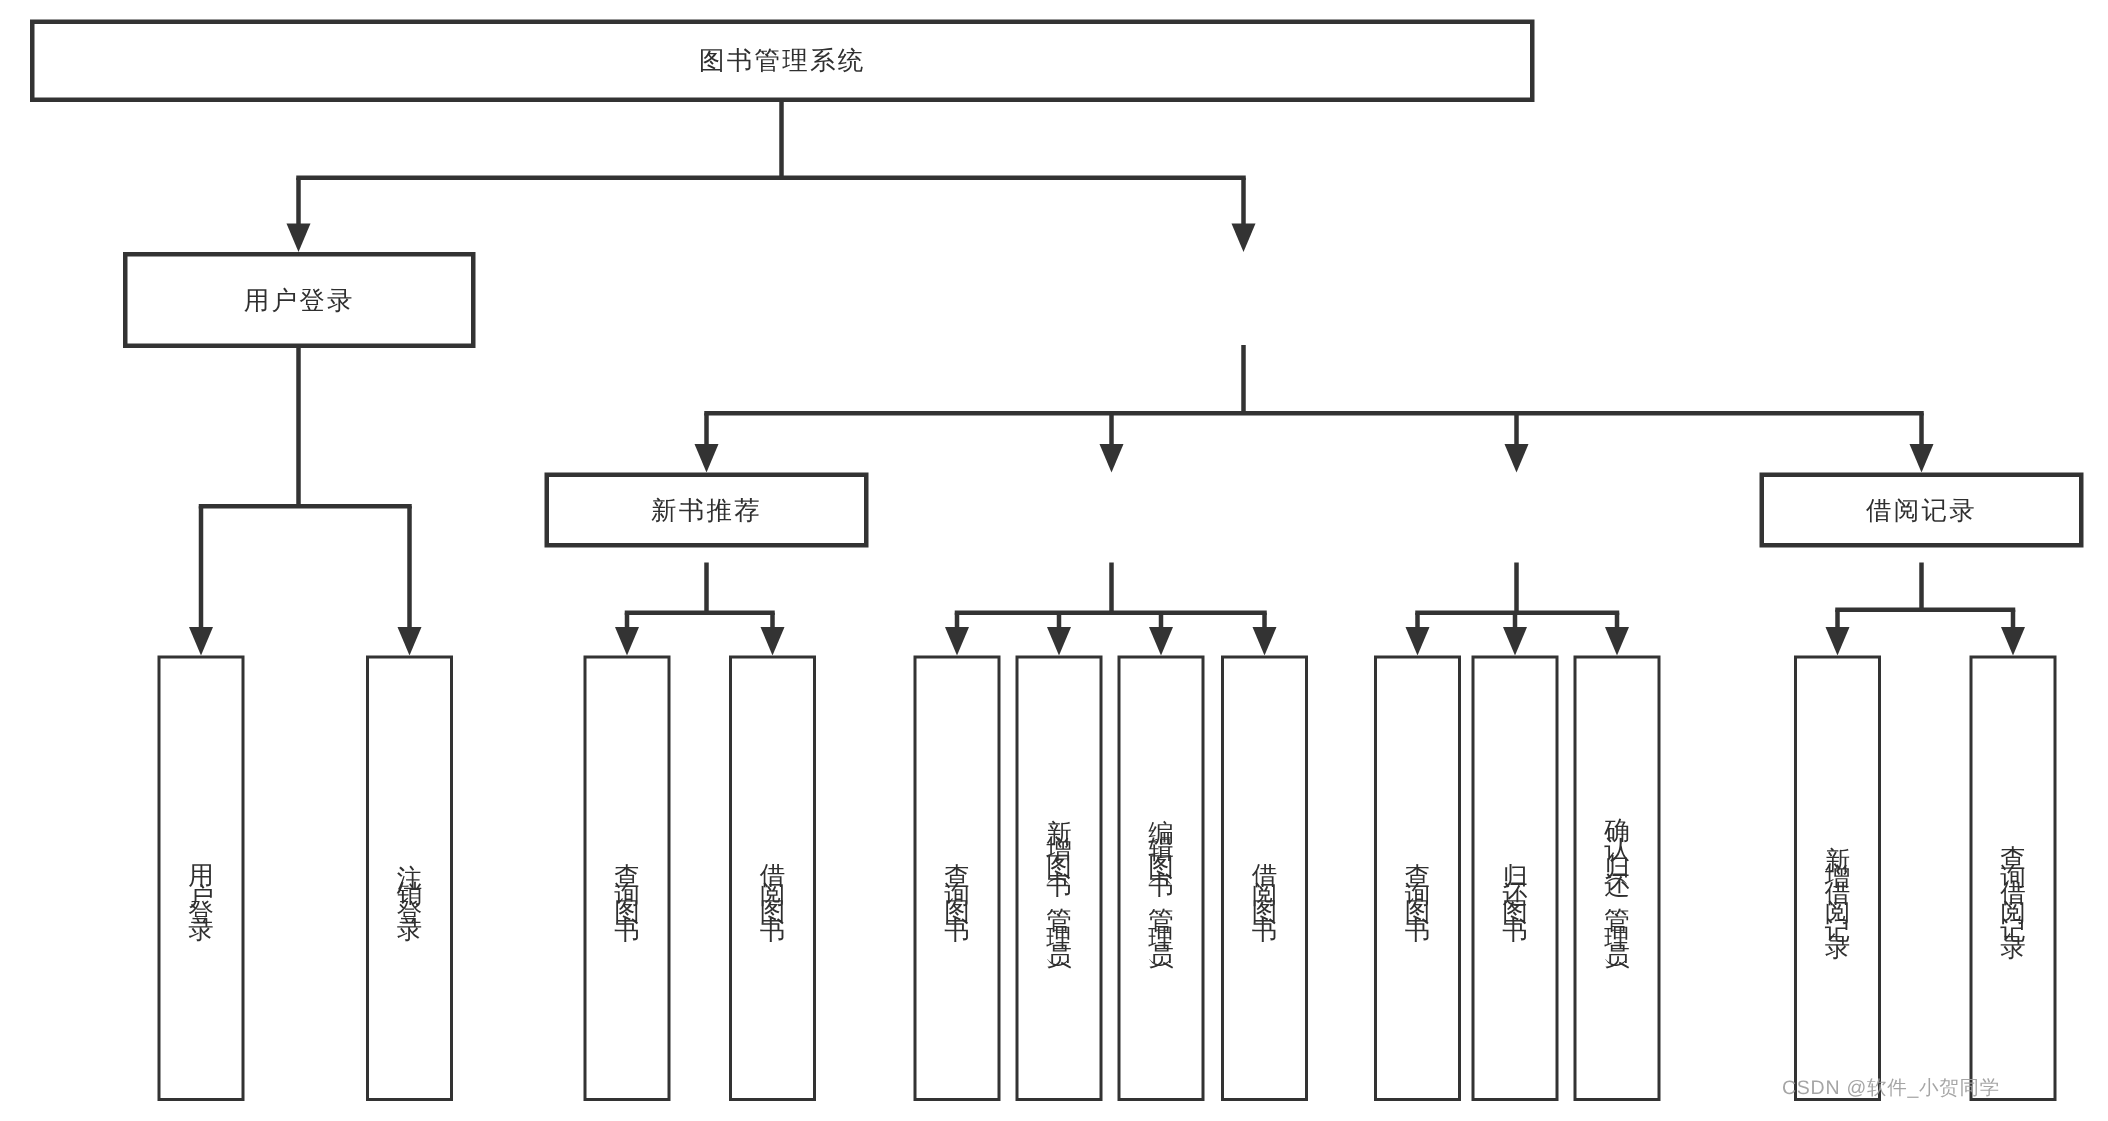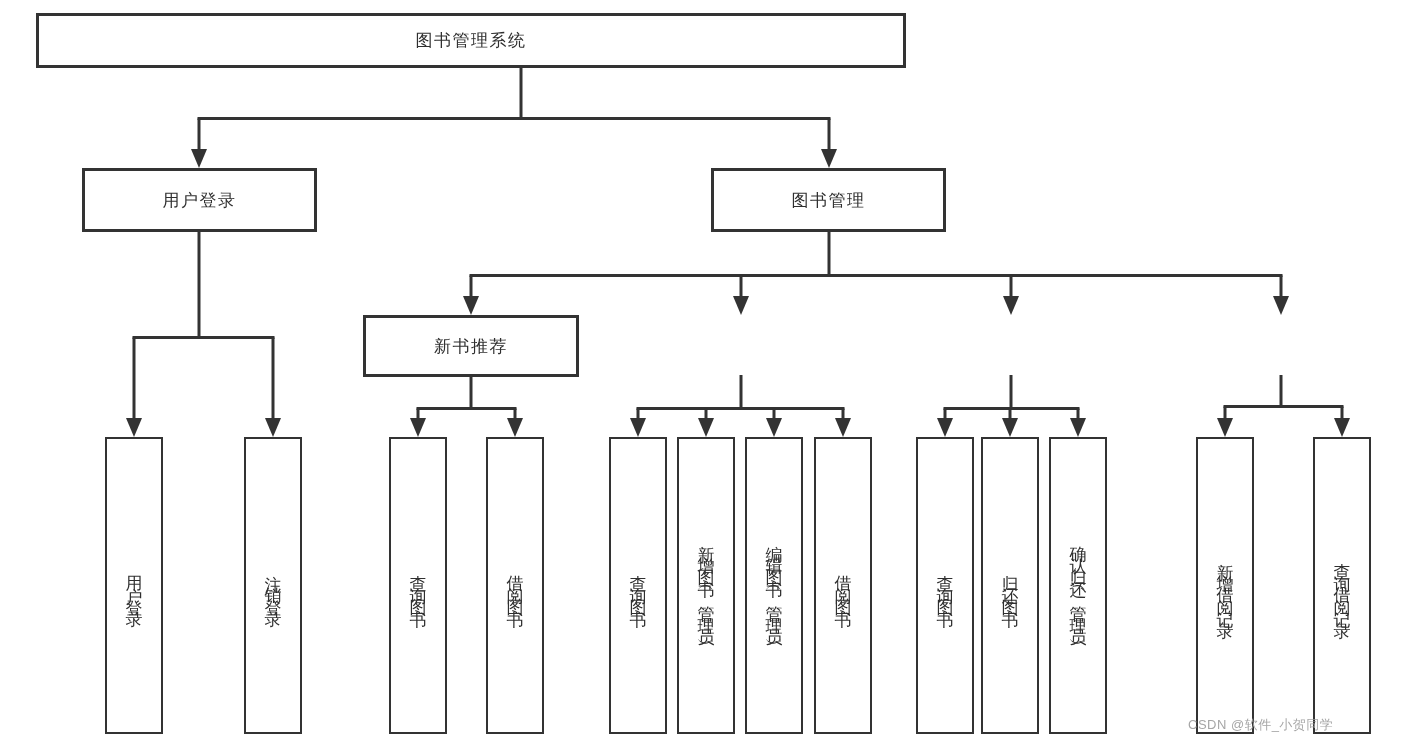--- a/index.html
+++ b/index.html
@@ -15,23 +15,23 @@
   .stage{position:absolute;left:0;top:0;width:1405px;height:747px}
   svg.connectors{position:absolute;left:0;top:0;z-index:1}
   svg.connectors line{stroke:var(--line);stroke-width:3}
   svg.connectors polygon{fill:var(--line)}
   .node{
     position:absolute;box-sizing:border-box;z-index:2;
     background:var(--box_bg);border:3px solid var(--line);
     display:flex;align-items:center;justify-content:center;
   }
   .node .lbl{font-size:17px;letter-spacing:1.5px;white-space:nowrap}
-  .lv1{left:36px;top:13px;width:870px;height:55px}
+  .lv1{left:20px;top:13px;width:1003px;height:55px}
   .lv2{width:235px;height:64px;top:168px}
-  .lv3{width:216px;height:62px;top:315px}
+  .lv3{width:216px;height:50px;top:315px}
   .leaf{width:58px;height:297px;top:437px;border-width:2px}
   .leaf .lbl{
     writing-mode:vertical-rl;text-orientation:mixed;
     font-size:17px;letter-spacing:12px;line-height:1;white-space:nowrap;
   }
   .watermark{
     position:absolute;left:1188px;top:716px;z-index:3;
     color:var(--watermark);font-size:13px;letter-spacing:.5px;
     white-space:nowrap;opacity:.92;
   }
@@ -117,26 +117,26 @@
     </g>
   </svg>
 
   <div class="node lv1">
     <span class="lbl">图书管理系统</span>
   </div>
 
   <div class="node lv2" style="left:82px">
     <span class="lbl">用户登录</span>
   </div>
-  <div class="node lv2" style="left:711px">
-    <span class="lbl">图书管理</span>
-  </div>
 
   <div class="node lv3" style="left:363px">
     <span class="lbl">新书推荐</span>
+  </div>
+  <div class="node lv3" style="left:1173px">
+    <span class="lbl">借阅记录</span>
   </div>
 
   <div class="node leaf" style="left:105px">
     <span class="lbl">用户登录</span>
   </div>
   <div class="node leaf" style="left:244px">
     <span class="lbl">注销登录</span>
   </div>
 
   <div class="node leaf" style="left:389px">

